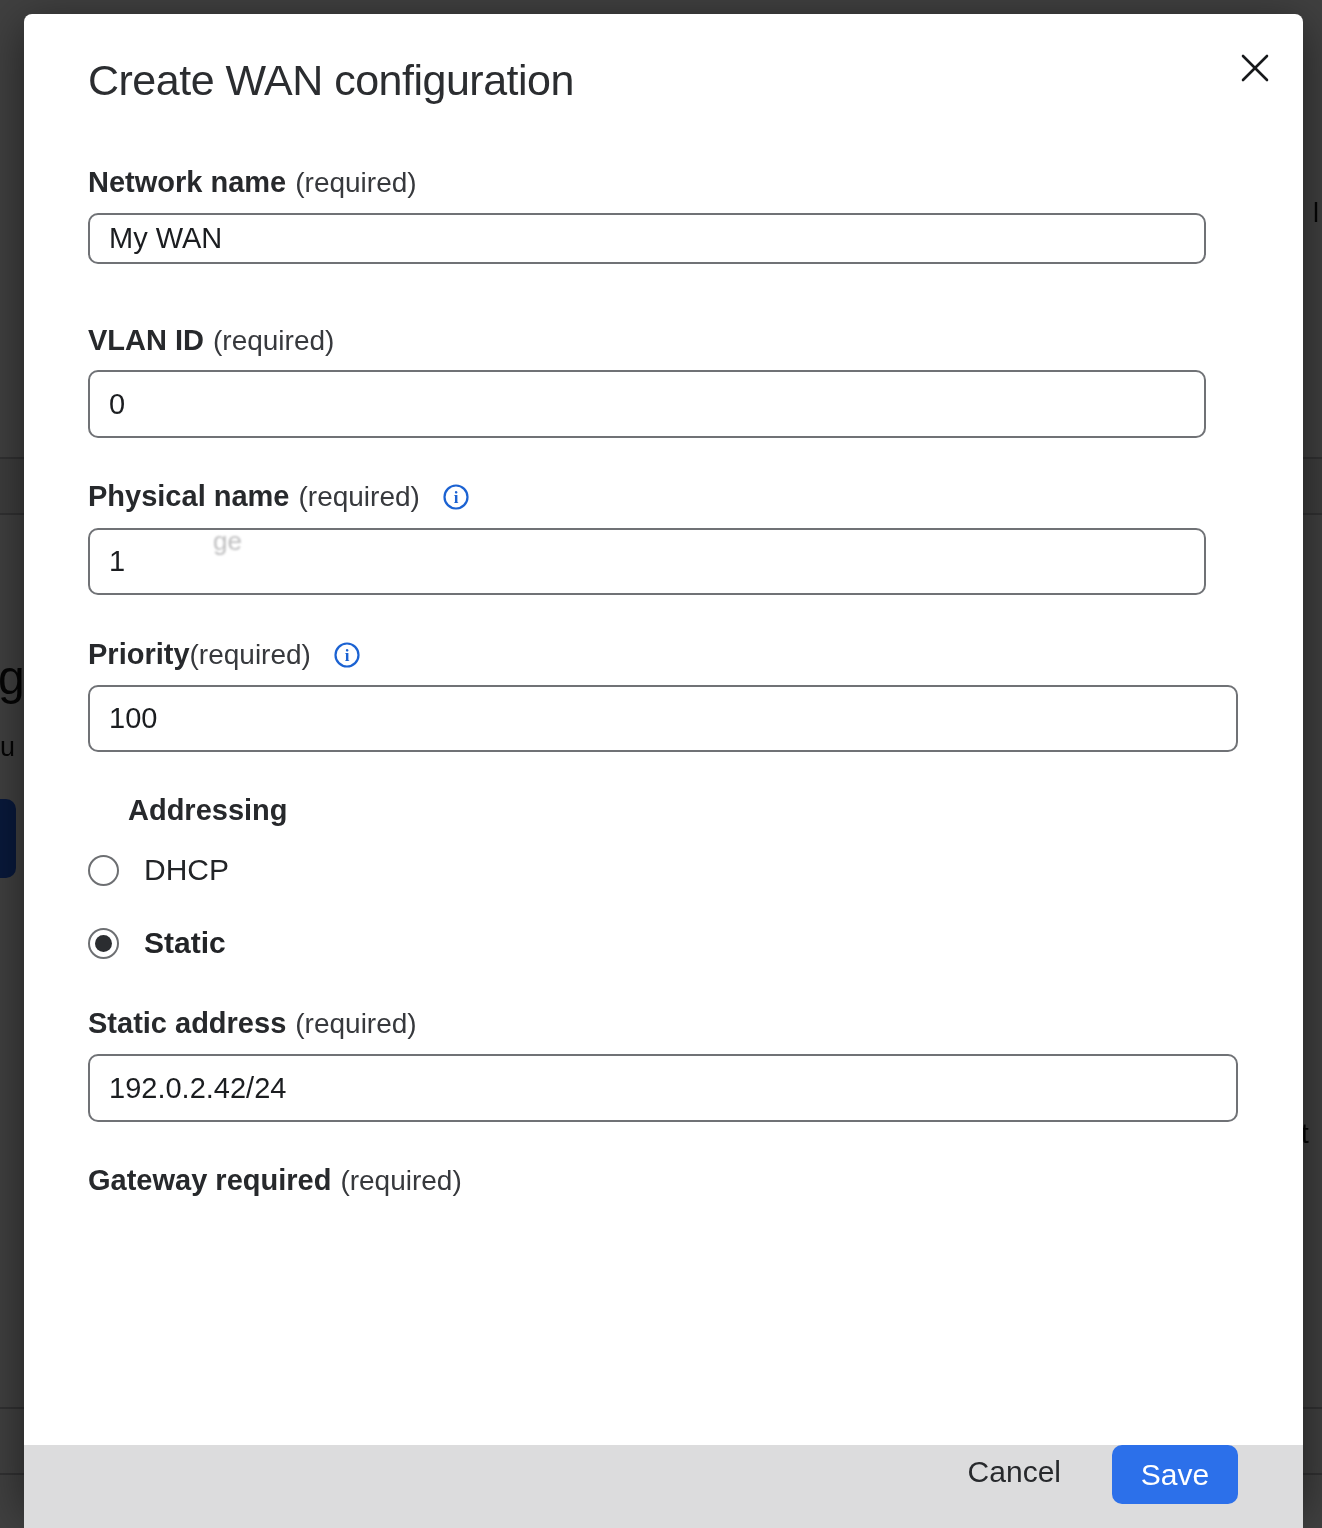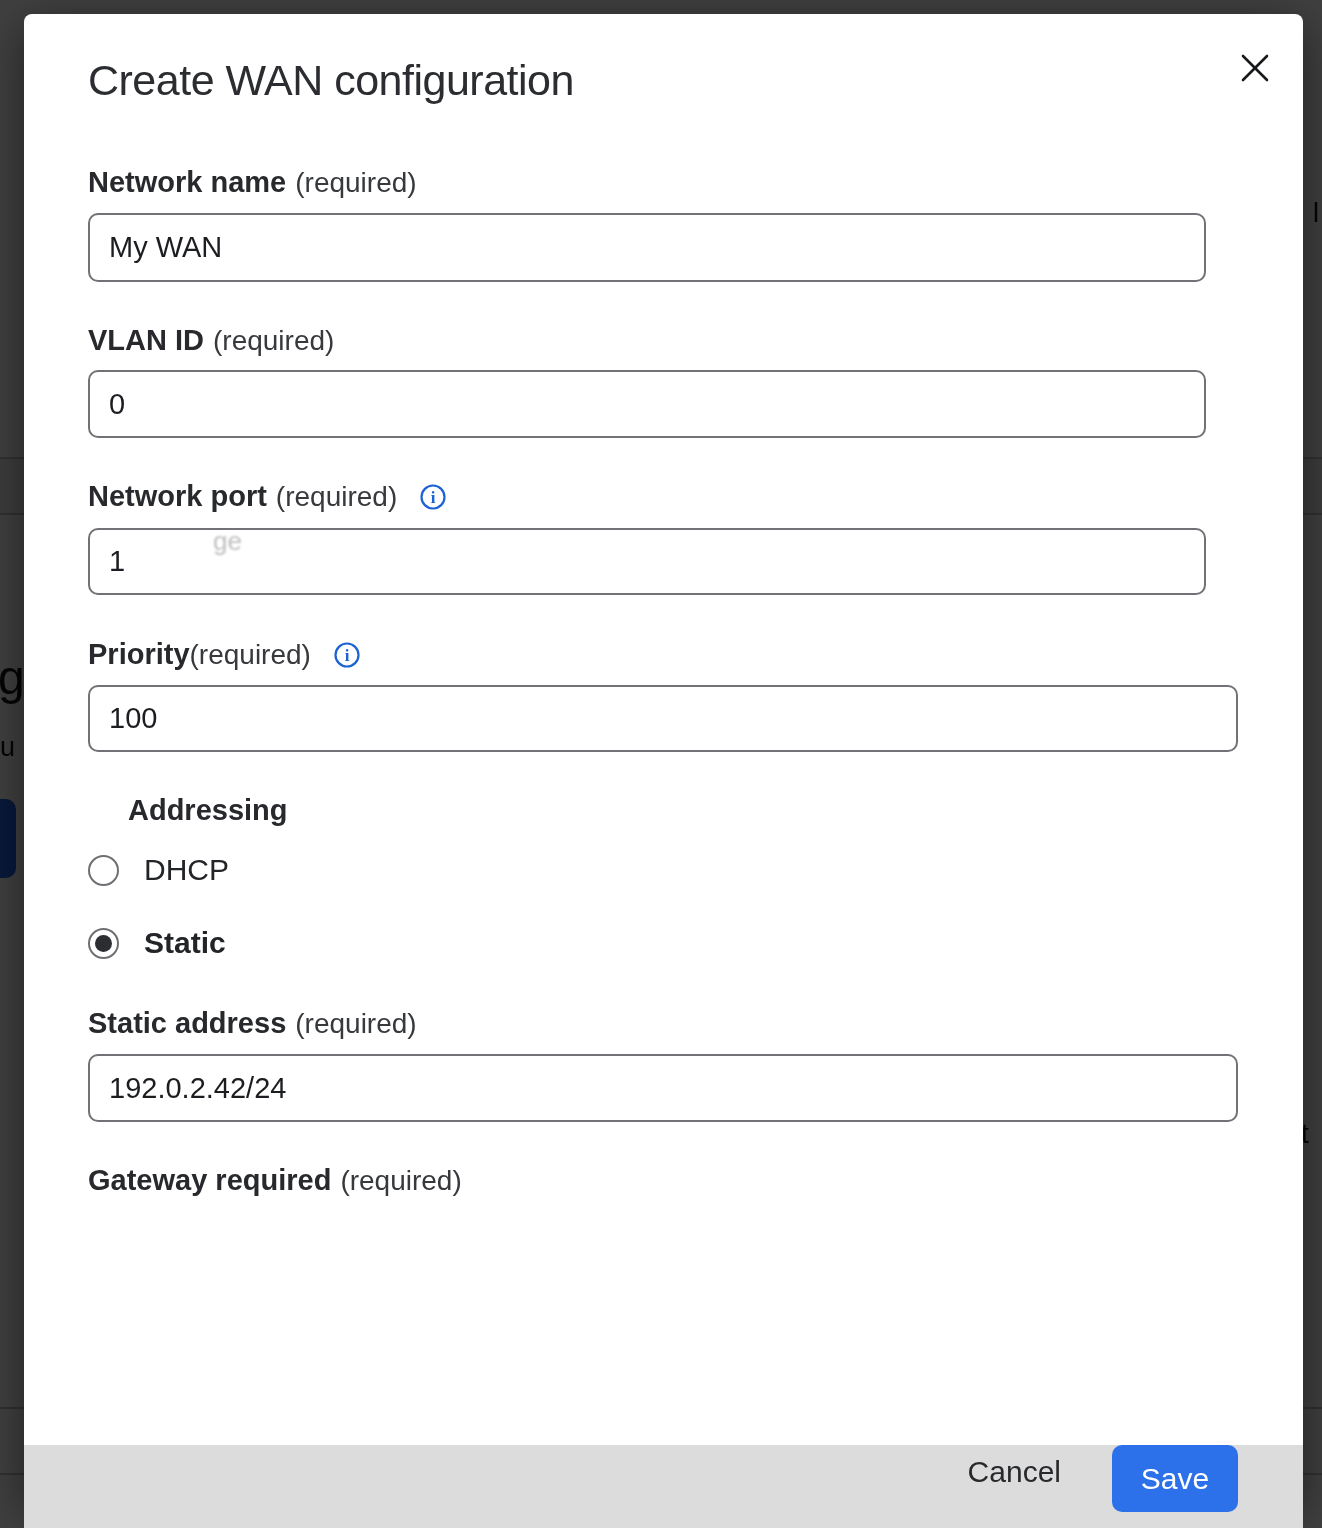--- a/index.html
+++ b/index.html
@@ -43,21 +43,21 @@
     align-items:center; justify-content:center;
   }
 
   .field-label { position:absolute; left:64px; display:flex; align-items:center; }
   .lbl { font-size:29px; font-weight:700; color:#27292c; }
   .req { font-size:28px; font-weight:400; color:#37393d; margin-left:9px; }
   .req.tight { margin-left:0; }
   .info-wrap { margin-left:22px; display:inline-flex; cursor:pointer; }
 
   .txt-input {
-    position:absolute; left:64px; height:69px; width:1118px;
+    position:absolute; left:64px; height:51px; width:1118px;
     border:2px solid #707276; border-radius:10px; background:#fff;
     font-family:"Liberation Sans", sans-serif;
     font-size:29px; color:#1b1d20; padding:0 19px; outline:none;
   }
   .txt-input.wide { width:1150px; }
 
   .focus-input {
     position:absolute; left:64px; top:1197px; width:1150px; height:68px;
     background:#fff; border:3px solid #2a6fe8; border-radius:12px;
     box-shadow:0 0 0 3px #ffffff, 0 0 0 6px #2a6fe8;
@@ -89,21 +89,21 @@
     position:absolute; left:0; top:1431px; width:100%; height:129px;
     background:#dcdcdd; border-radius:0 0 12px 12px;
     display:flex; align-items:flex-start; justify-content:flex-end;
     padding-right:65px; gap:47px;
   }
   .cancel-btn {
     background:none; border:none; font-family:"Liberation Sans", sans-serif;
     font-size:30px; color:#27292c; cursor:pointer; padding:10px 4px;
   }
   .save-btn {
-    width:126px; height:67px; border:none; border-radius:10px;
+    width:126px; height:59px; border:none; border-radius:10px;
     background:#2c70ea; color:#ffffff; font-family:"Liberation Sans", sans-serif;
     font-size:30px; cursor:pointer;
   }
 </style>
 </head>
 <body>
 
 <div class="stage">
 
   <div class="page-bg">
@@ -140,21 +140,21 @@
     </div>
     <input class="txt-input" style="top: 199px;" type="text" readonly="" value="My WAN">
 
     <div class="field-label" style="top:310px">
       <span class="lbl">VLAN ID</span>
       <span class="req">(required)</span>
     </div>
     <input class="txt-input" style="top: 356px; height: 68px;" type="text" readonly="" value="0">
 
     <div class="field-label" style="top:466px">
-      <span class="lbl">Network port</span>
+      <span class="lbl">Physical name</span>
       <span class="req">(required)</span>
       <span class="info-wrap">
         <svg width="28" height="28" viewBox="0 0 28 28">
           <circle cx="14" cy="14" r="11.5" fill="none" stroke="#1b62d2" stroke-width="2.2"></circle>
           <text x="14" y="20" text-anchor="middle" font-family="Liberation Serif, serif" font-size="17" font-weight="bold" fill="#1b62d2">i</text>
         </svg>
       </span>
     </div>
     <input class="txt-input" style="top: 514px; height: 67px;" type="text" readonly="" value="1">
     <div class="smudge">ge</div>

